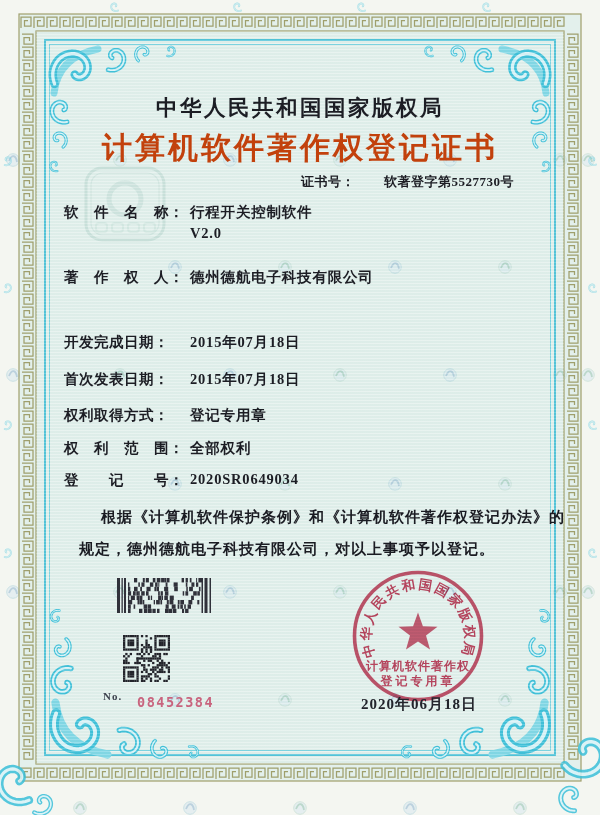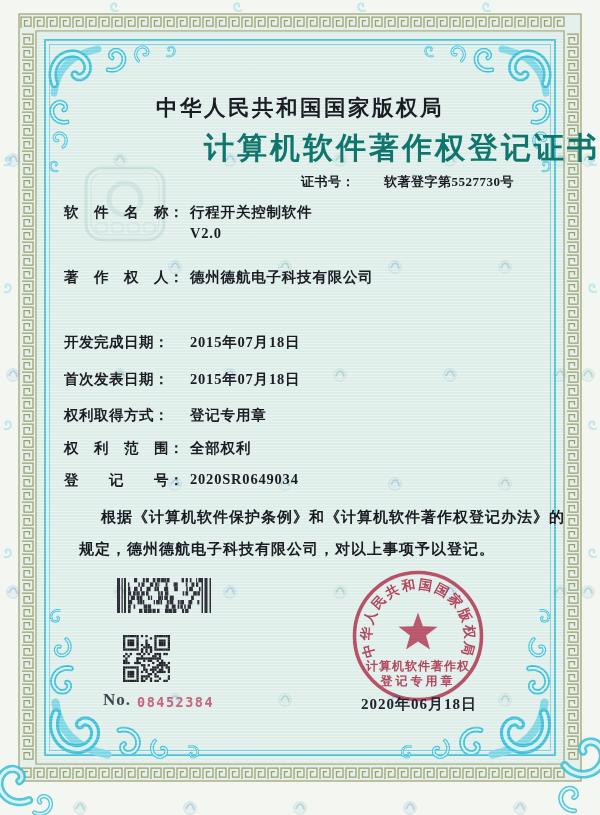--- a/index.html
+++ b/index.html
@@ -26,22 +26,22 @@
     background:repeating-linear-gradient(0deg,
       rgba(255,255,255,.20) 0px, rgba(255,255,255,.20) 1px,
       rgba(150,200,190,.07) 1px, rgba(150,200,190,.07) 3px);
     pointer-events:none;
   }
   .title{
     position:absolute;left:0;top:93px;width:600px;text-align:center;
     font-size:21.5px;font-weight:bold;letter-spacing:2.5px;color:var(--ink);
   }
   .subtitle{
-    position:absolute;left:0;top:128px;width:600px;text-align:right;
-    font-size:30px;font-weight:bold;letter-spacing:3px;color:#0f766e;
+    position:absolute;left:0;top:128px;width:600px;text-align:center;
+    font-size:30px;font-weight:bold;letter-spacing:3px;color:#c2410c;
   }
   .certno{
     position:absolute;right:86px;top:173px;
     font-size:13px;font-weight:bold;color:var(--ink);letter-spacing:.5px;
     display:flex;gap:29px;
   }
   .row{
     position:absolute;left:64px;right:50px;height:20px;
     font-size:14.5px;font-weight:bold;color:var(--ink);letter-spacing:.5px;
   }
@@ -57,21 +57,21 @@
   .barcode{position:absolute;left:117px;top:578px;}
   .qrcode{position:absolute;left:123px;top:635px;}
   .seal{position:absolute;left:336px;top:558px;width:166px;height:166px;mix-blend-mode:multiply;opacity:.93;}
   .seal-ring{fill:none;stroke:var(--seal-red);stroke-width:3.6;opacity:.92;}
   .seal-star{fill:var(--seal-red);opacity:.88;}
   .seal-ringtext{font-family:"Liberation Serif","DejaVu Serif",serif;font-size:13.5px;font-weight:bold;fill:var(--seal-red);letter-spacing:2.2px;}
   .seal-line{font-family:"Liberation Serif","DejaVu Serif",serif;font-size:12px;font-weight:bold;fill:var(--seal-red);text-anchor:middle;letter-spacing:1px;}
   .seal-line2{font-family:"Liberation Serif","DejaVu Serif",serif;font-size:12px;font-weight:bold;fill:var(--seal-red);text-anchor:middle;letter-spacing:3px;}
   .serial-prefix{
     position:absolute;left:103px;top:690px;
-    font-size:17px;color:#3f4450;font-weight:bold;letter-spacing:1px;
+    font-size:11px;color:#3f4450;font-weight:bold;letter-spacing:1px;
   }
   .serial-number{
     position:absolute;left:137px;top:694px;
     font-family:"DejaVu Sans Mono","Liberation Mono",monospace;
     font-size:13.5px;font-weight:bold;letter-spacing:1.5px;color:var(--serial-red);
   }
   .issue-date{
     position:absolute;left:361px;top:695px;
     font-size:15px;font-weight:bold;letter-spacing:1px;color:#23242c;
   }

